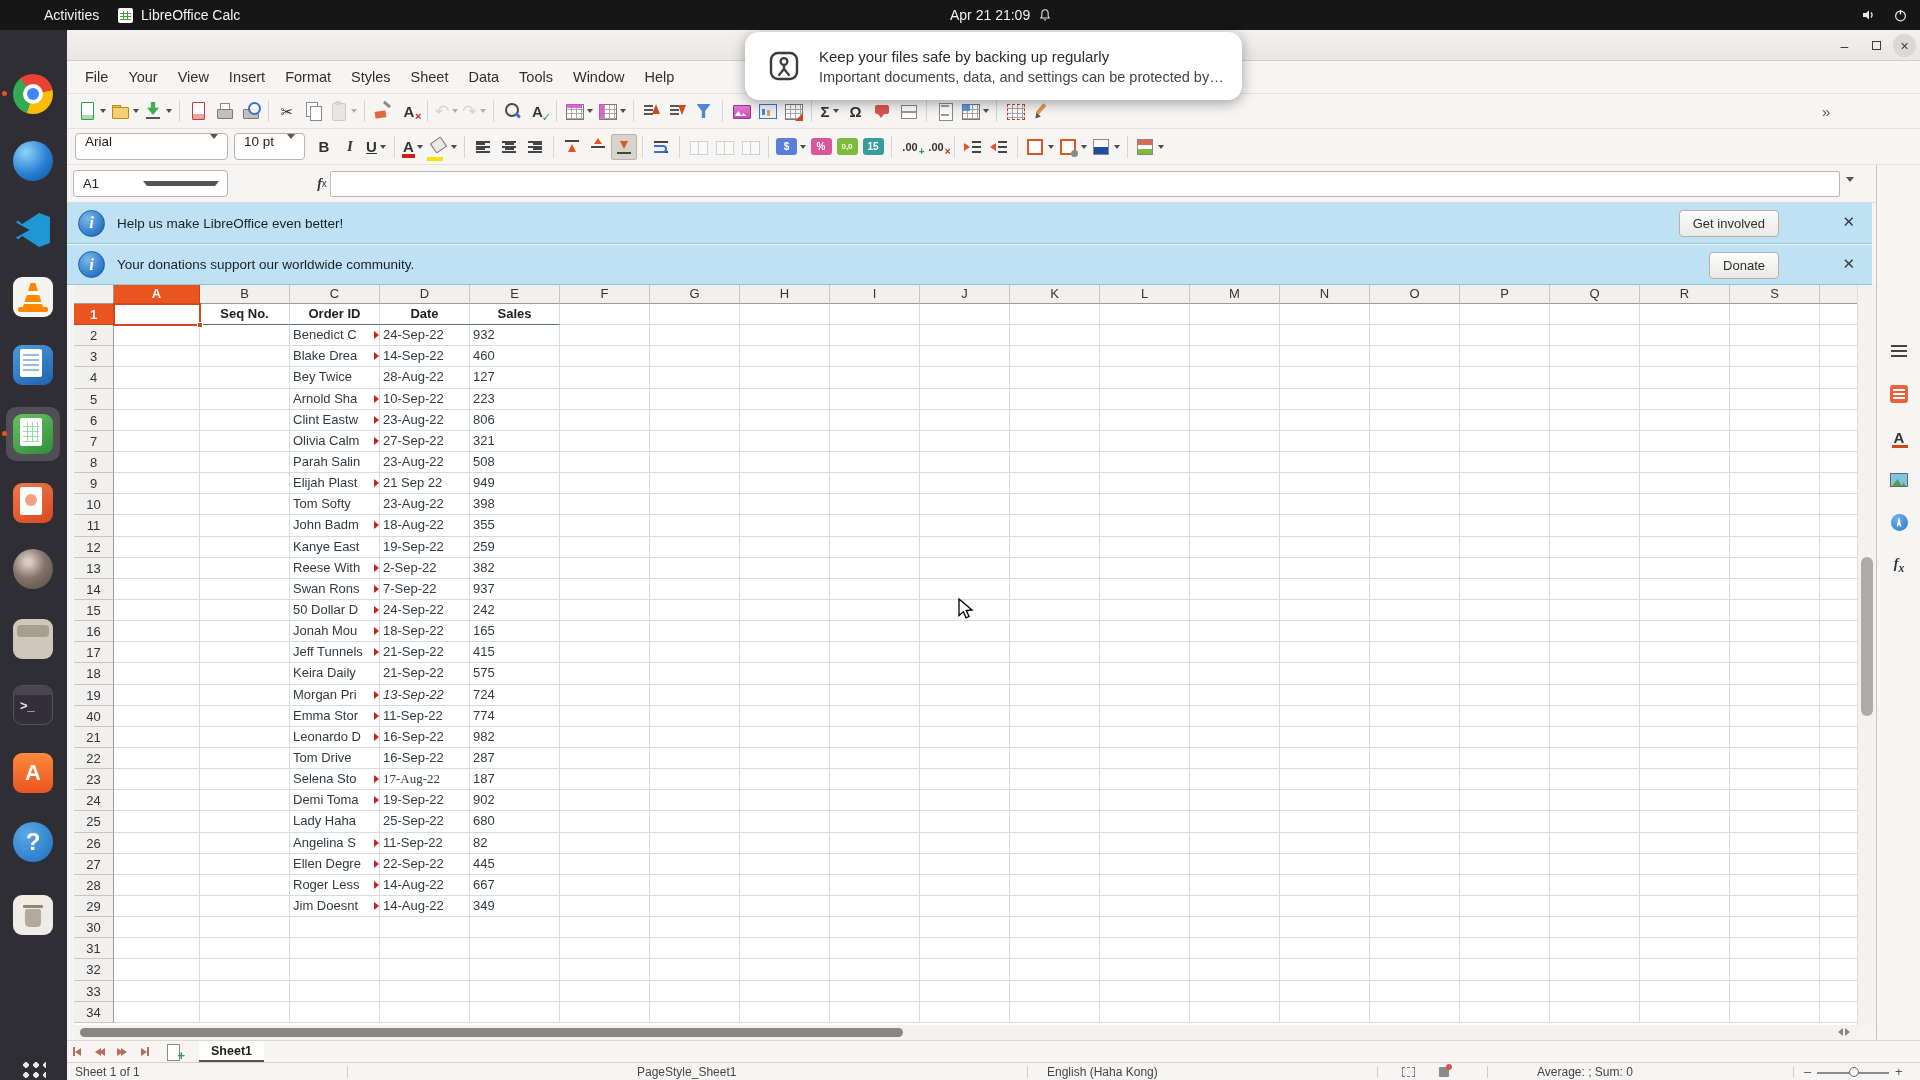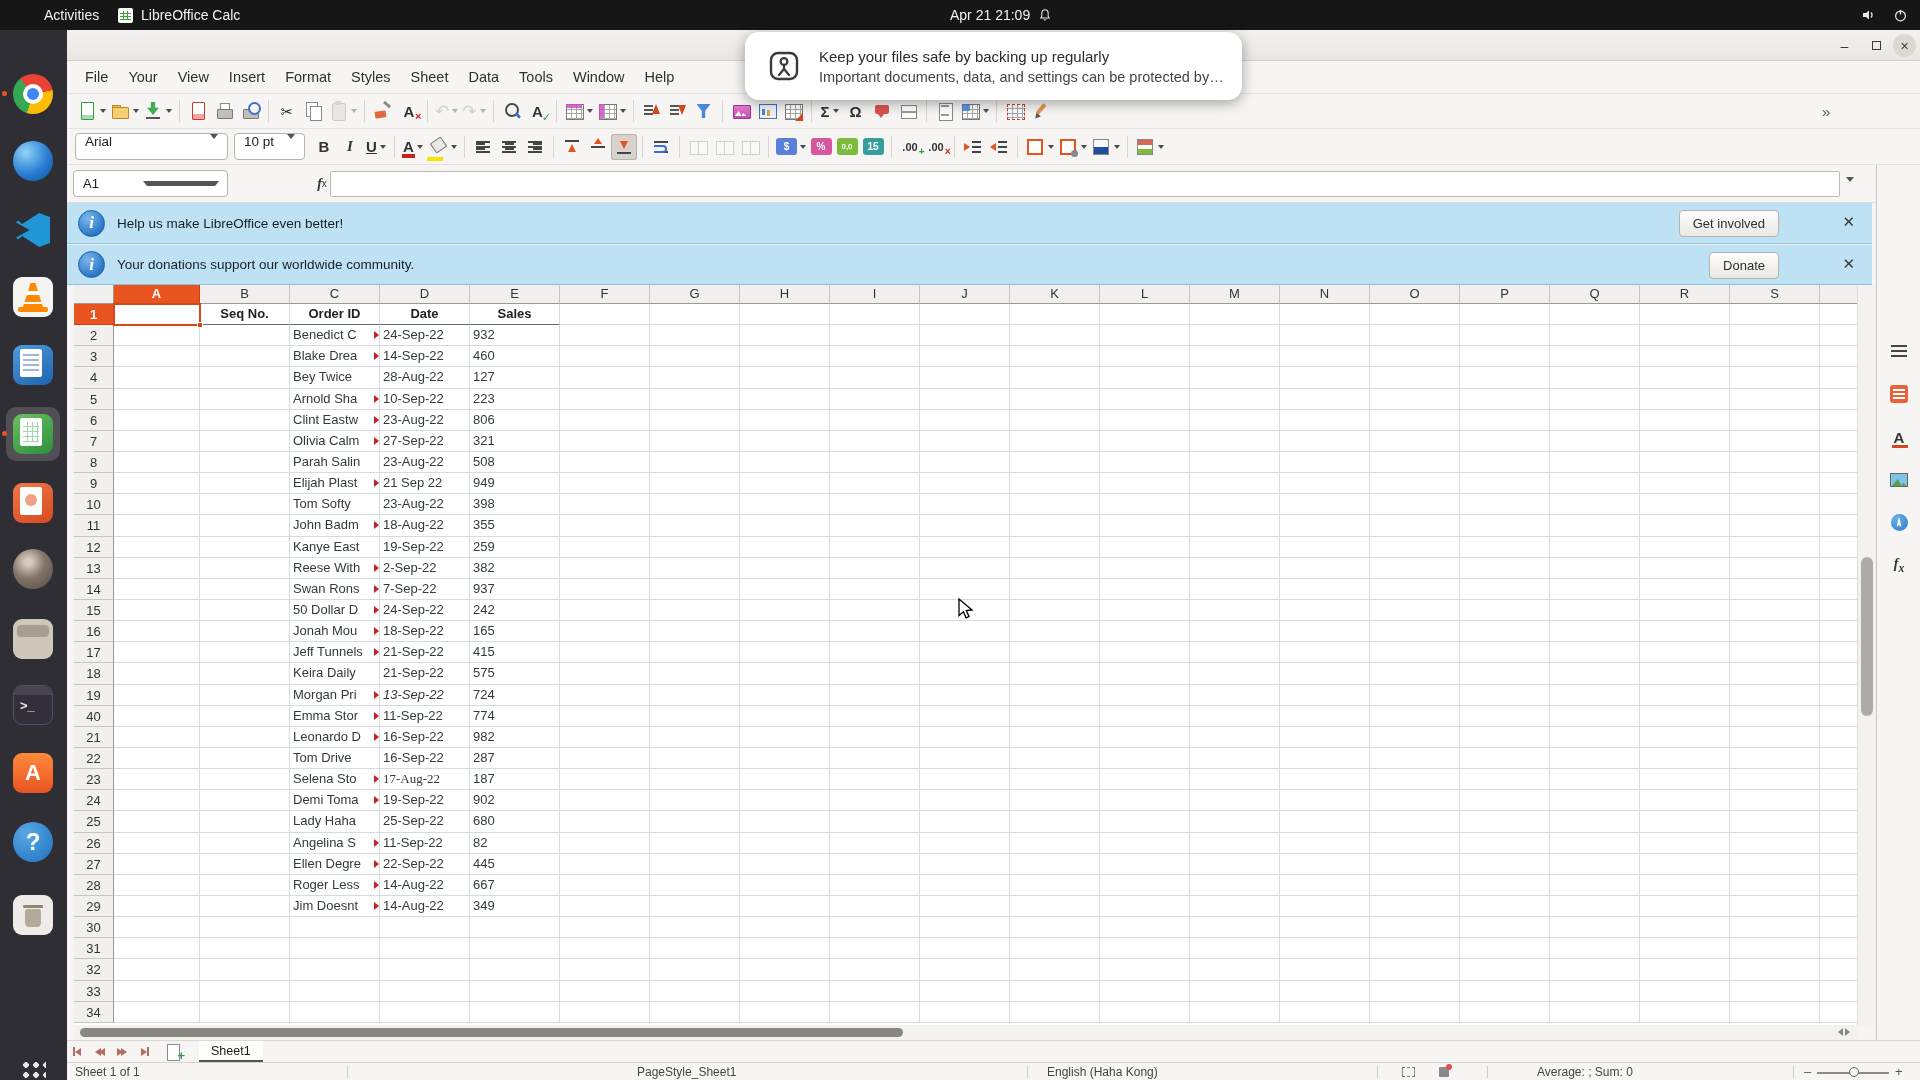--- a/index.html
+++ b/index.html
@@ -269,21 +269,21 @@
   .nav-btn{width:22px;height:20px;display:flex;align-items:center;justify-content:center;position:relative;}
   .nav-btn i{width:0;height:0;border-top:4.5px solid transparent;border-bottom:4.5px solid transparent;display:block;}
   .nav-btn .l{border-right:6px solid #b36d5f;}
   .nav-btn .r{border-left:6px solid #b36d5f;}
   .nav-btn .bar{position:absolute;width:2px;height:9px;background:#b36d5f;top:5.5px;}
   .nav-first .bar{left:6px;}
   .nav-last .bar{right:6px;}
   .addsheet{width:24px;height:20px;position:relative;margin:0 6px;}
   .addsheet::before{content:"";position:absolute;left:6px;top:2px;width:11px;height:15px;background:#fff;border:1px solid #8a8a8a;}
   .addsheet::after{content:"+";position:absolute;right:0;bottom:-1px;color:#2e9e44;font-weight:bold;font-size:13px;}
-  .sheet-tab{margin-left:8px;padding:0 12px;height:22px;line-height:21px;font-size:12.5px;font-weight:normal;color:#1d1d1d;
+  .sheet-tab{margin-left:8px;padding:0 12px;height:22px;line-height:21px;font-size:12.5px;font-weight:bold;color:#1d1d1d;
     border-bottom:3px solid #57524c;background:#fdfdfc;}
 
   
   .statusbar{position:absolute;left:67px;top:1062px;width:1853px;height:18px;background:#f6f5f4;border-top:1px solid #d5d2cf;
     font-size:12px;color:#454545;}
   .sb-txt{position:absolute;top:0;line-height:18px;white-space:nowrap;}
   .sb-sep{position:absolute;top:3px;width:1px;height:12px;background:#d0cdc9;}
   .st-sel{position:absolute;left:1335px;top:4px;width:13px;height:10px;border:1px dashed #777;}
   .st-mod{position:absolute;left:1372px;top:4px;width:10px;height:10px;background:#8a8a8a;border-radius:1px;}
   .st-mod::after{content:"";position:absolute;right:-3px;top:-3px;width:6px;height:6px;border-radius:50%;background:#d9534f;}

